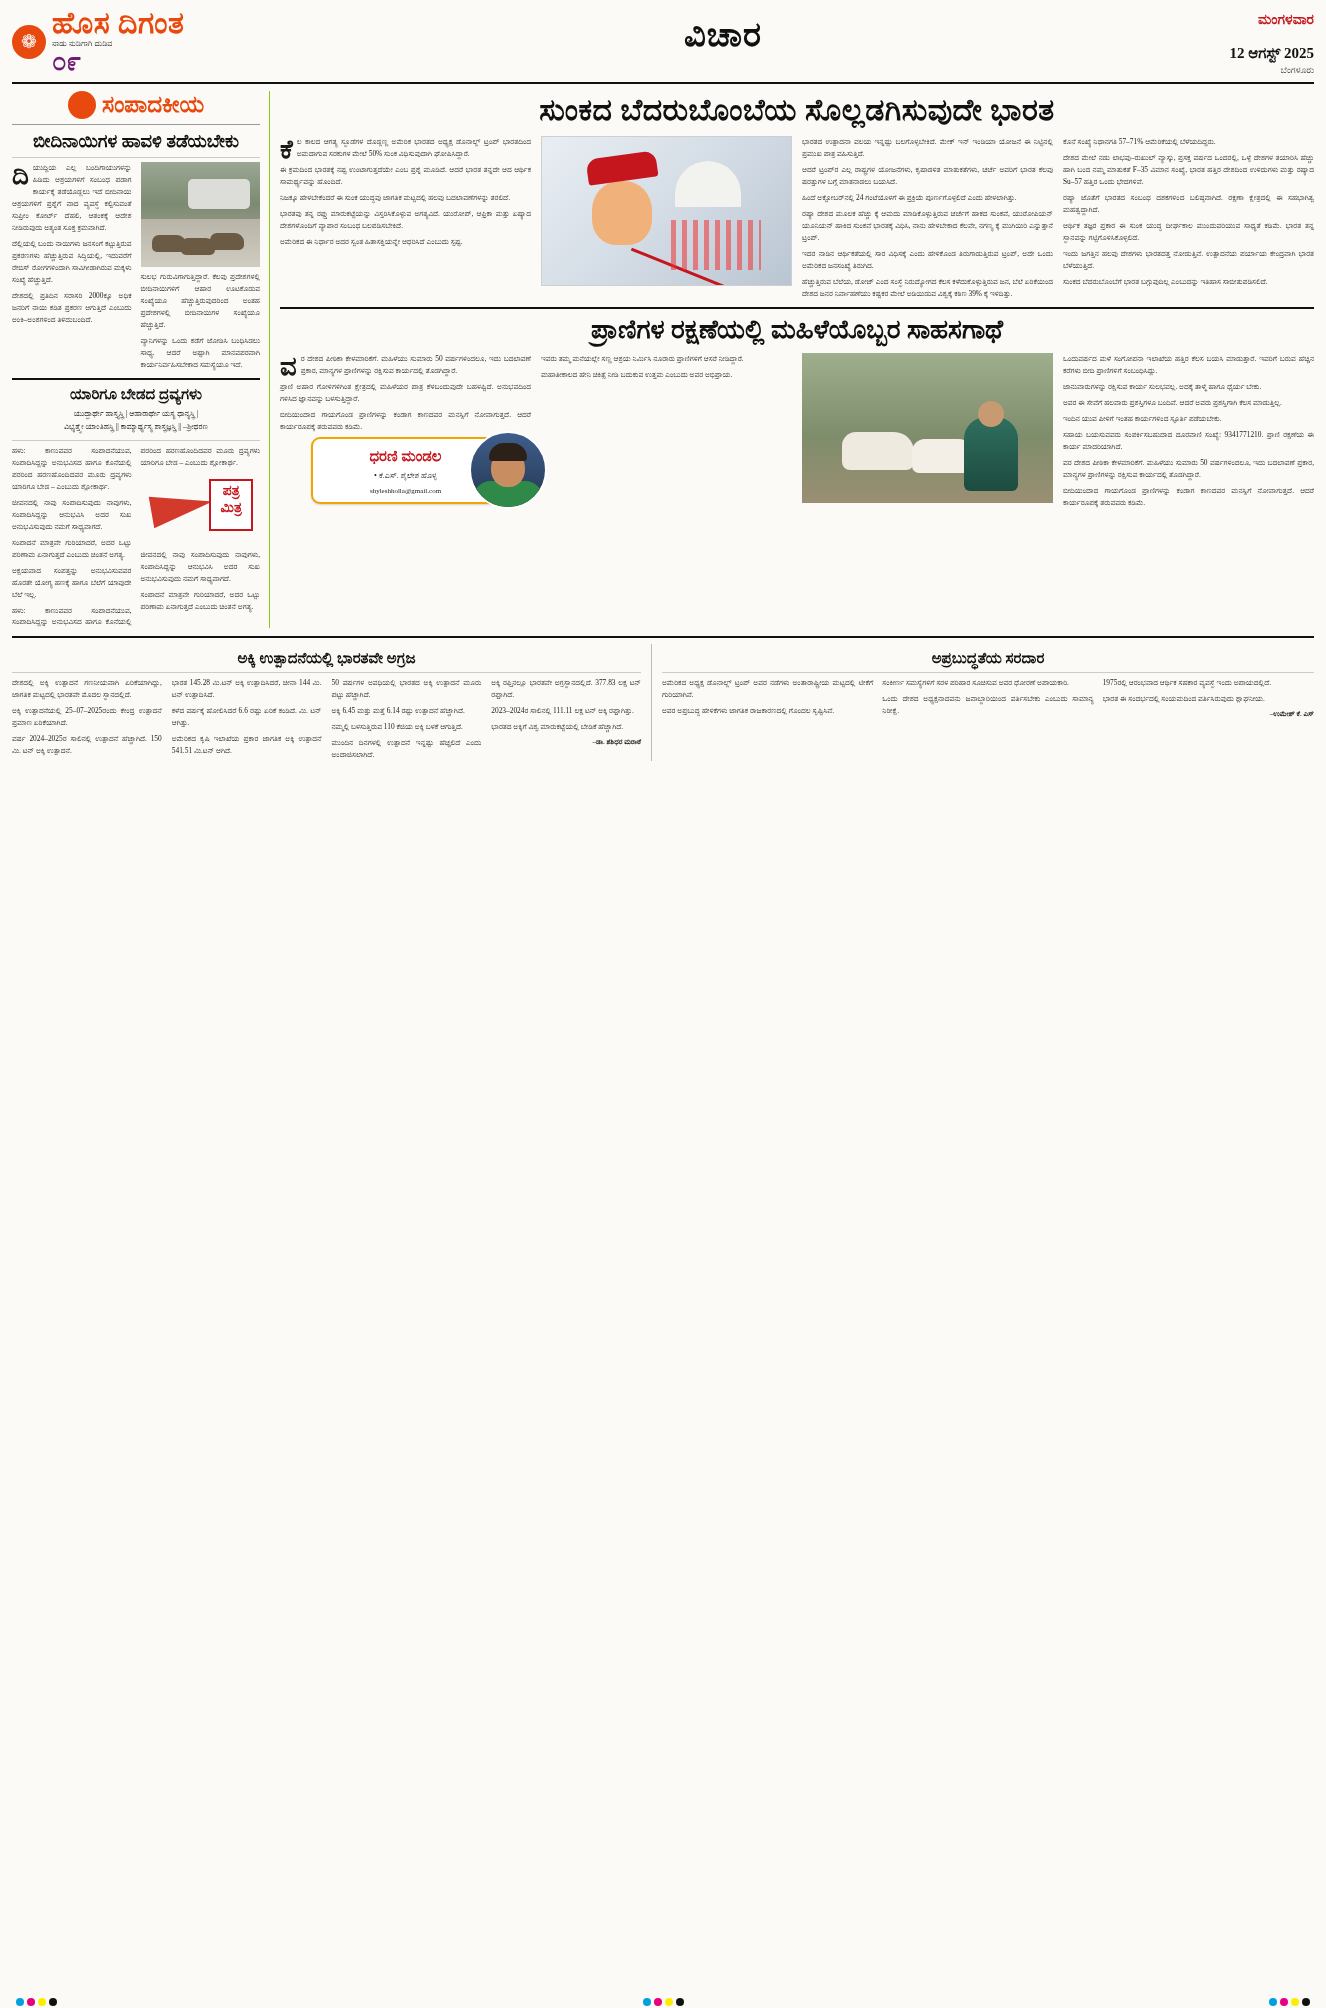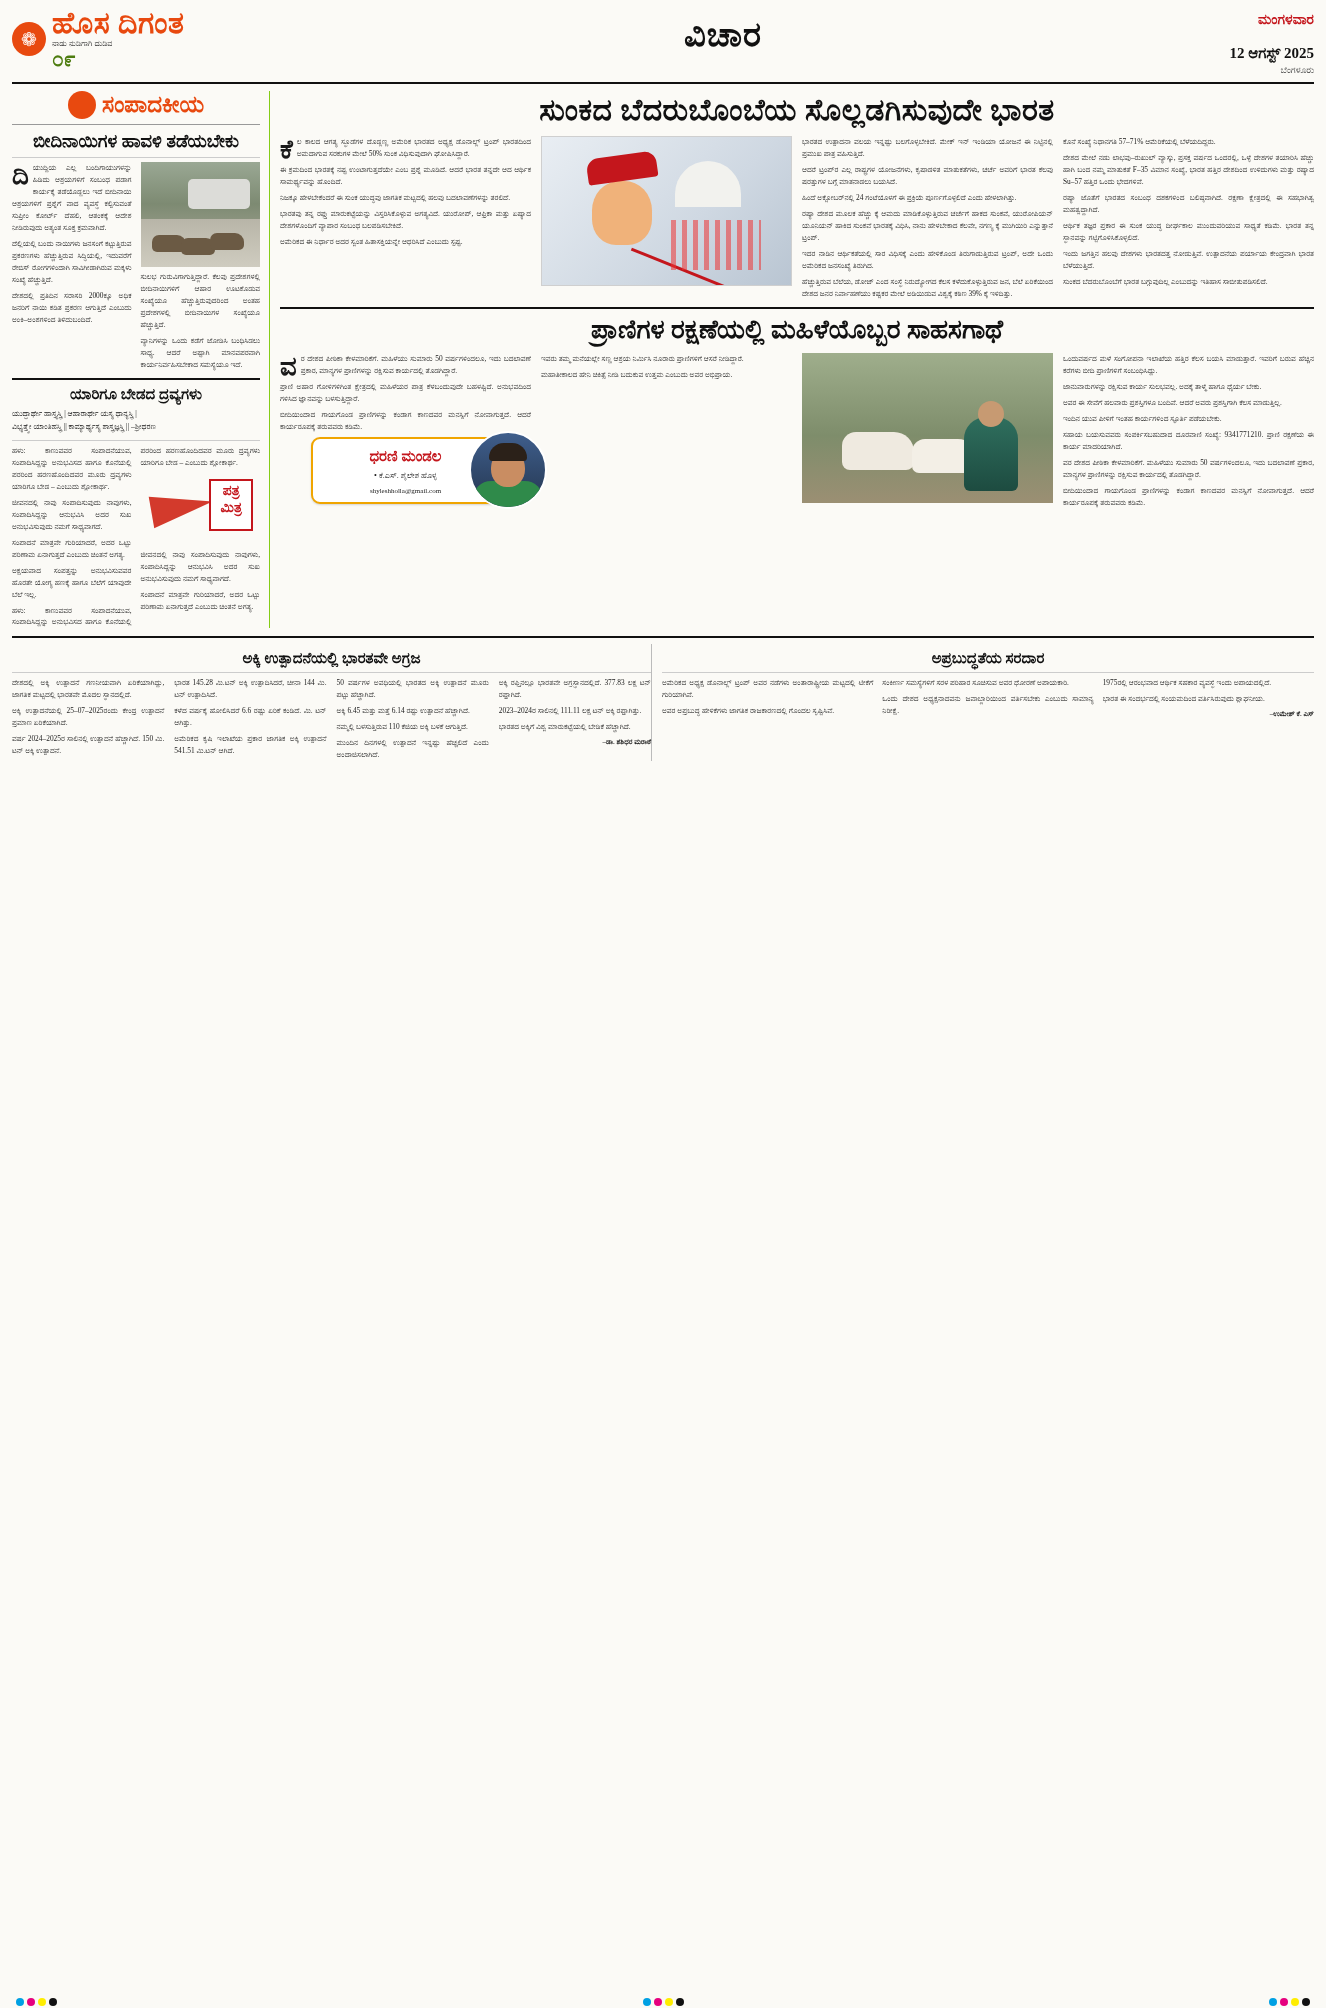--- a/index.html
+++ b/index.html
@@ -16,21 +16,21 @@
 
   
   .masthead { display:flex; align-items:flex-start; justify-content:space-between;
     border-bottom:2px solid #111; padding-bottom:6px; }
   .logo-wrap { display:flex; align-items:center; gap:6px; width:380px; }
   .logo-mark { width:34px; height:34px; border-radius:50%; background:#e8490f;
     display:flex; align-items:center; justify-content:center; color:#fff; font-size:19px; }
   .logo-text { line-height:1; }
   .logo-title { font-size:30px; font-weight:bold; color:#e8490f; letter-spacing:0.5px; }
   .logo-sub { font-size:8px; color:#333; margin-top:2px; }
-  .logo-num { font-size:21px; font-weight:bold; color:#4d7c0f; margin-top:1px; }
+  .logo-num { font-size:26px; font-weight:bold; color:#701a75; margin-top:1px; }
   .center-title { flex:1; text-align:center; font-size:34px; font-weight:bold;
     letter-spacing:1px; padding-top:8px; }
   .date-block { width:260px; text-align:right; padding-top:4px; }
   .date-day { color:#c4161c; font-size:14px; font-weight:bold; }
   .date-full { font-size:15px; font-weight:bold; margin-top:17px; }
   .date-city { font-size:9px; color:#444; margin-top:3px; }
 
   
   .grid { display:flex; gap:10px; margin-top:7px; }
   .col-left { width:258px; border-right:1px solid #84cc16; padding-right:9px; }
@@ -106,42 +106,42 @@
   .cow { position:absolute; bottom:22%; left:16%; width:72px; height:38px;
     background:#efeae0; border-radius:14px 20px 8px 8px; }
   .cow2 { position:absolute; bottom:20%; left:44%; width:64px; height:34px;
     background:#f3efe6; border-radius:13px 18px 7px 7px; }
   .woman { position:absolute; bottom:8%; right:14%; width:54px; height:74px;
     background:linear-gradient(#2f6f5e,#1d4b40); border-radius:22px 22px 6px 6px; }
   .woman::after { content:""; position:absolute; left:50%; top:-16px;
     transform:translateX(-50%); width:26px; height:26px; border-radius:50%; background:#c79a72; }
 
   
-  .poem { font-size:7.6px; line-height:1.7; margin:4px 0 6px; }
+  .poem { text-align:center; font-size:7.6px; line-height:1.7; margin:4px 0 6px; }
   .poem .ln { display:block; }
 
   .shloka-box { width:118px; float:left; margin:3px 8px 3px 0; text-align:center; }
   .shloka-title { font-size:15px; font-weight:bold; color:#1b3a6b; line-height:1.1; }
   .shloka-emb { width:96px; height:60px; margin:3px auto 0; position:relative;
     background:linear-gradient(#1c1c1c,#3a3a3a); border-radius:3px; }
   .shloka-emb .ring { position:absolute; left:50%; top:50%; transform:translate(-50%,-50%);
     width:38px; height:38px; border-radius:50%; background:#d8c9a8; }
   .shloka-auth { font-size:7px; margin-top:3px; font-weight:bold; }
 
   .plane { width:106px; height:72px; margin:4px auto; position:relative; }
   .plane .tri { position:absolute; left:4px; top:18px; width:0; height:0;
     border-left:62px solid #d33a2c; border-top:16px solid transparent;
     border-bottom:16px solid transparent; transform:rotate(-10deg); }
   .patra { position:absolute; right:0; top:6px; width:44px; height:52px;
     border:2px solid #c4161c; background:#fff; text-align:center; }
   .patra b { display:block; font-size:14px; color:#c4161c; line-height:1.05; margin-top:3px; }
 
   
   .bottom { display:flex; gap:10px; margin-top:8px; border-top:2px solid #111; padding-top:6px; }
-  .bot-left { width:640px; border-right:1px solid #bbb; }
+  .bot-left { width:640px; border-right:1px solid #bbb; padding-right:10px; }
   .bot-right { flex:1; }
 
   .hr-dark { border-top:2px solid #111; margin:7px 0 6px; }
 
   .sig { text-align:right; font-size:7px; font-weight:bold; margin-top:3px; }
 
   .reg-marks { position:absolute; bottom:2px; left:0; width:100%;
     display:flex; justify-content:space-between; padding:0 16px; }
   .cmyk { display:flex; gap:3px; }
   .cmyk i { width:8px; height:8px; display:block; border-radius:50%; }

